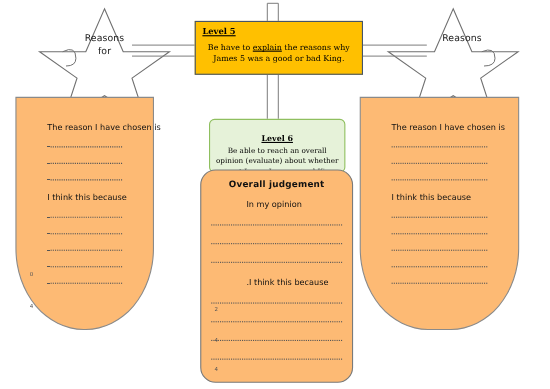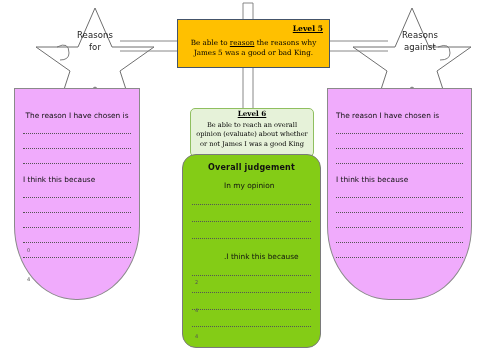--- a/index.html
+++ b/index.html
@@ -45,21 +45,21 @@
     top: 19px;
     width: 153px;
     height: 49px;
     background: #FFC000;
     border: 1.2px solid #44546A;
     box-sizing: border-box;
     padding: 4px 6px 0 6px;
     z-index: 6;
   }
   #level5-title {
-    text-align: right;
+    text-align: left;
     font-family: "DejaVu Serif", serif;
     font-size: 7.6px;
     font-weight: 700;
     text-decoration: underline;
     color: #000;
     margin-bottom: 5px;
   }
   #level5-body {
     text-align: center;
     font-family: "DejaVu Serif", serif;
@@ -73,21 +73,21 @@
   #level6-box {
     position: absolute;
     left: 190px;
     top: 108px;
     width: 124px;
     height: 49px;
     background: #E6F2D9;
     border: 1.1px solid #8FBF5F;
     border-radius: 5px;
     box-sizing: border-box;
-    padding: 0 5px 0 5px;
+    padding: 12px 5px 0 5px;
     z-index: 6;
   }
   #level6-title {
     text-align: center;
     font-family: "DejaVu Serif", serif;
     font-size: 7.2px;
     font-weight: 700;
     text-decoration: underline;
     color: #000;
     margin-bottom: 3px;
@@ -102,45 +102,45 @@
 
   
   #judgement-panel {
     position: absolute;
     left: 182px;
     top: 154px;
     width: 139px;
     height: 194px;
     border: 1px solid #7a7a7a;
     border-radius: 14px;
-    background: #84cc16;
+    background: #fdba74;
     box-sizing: border-box;
     padding: 8px 9px 0 9px;
     z-index: 7;
   }
   #judgement-title {
     text-align: center;
     font-family: "DejaVu Sans", sans-serif;
     font-size: 8px;
     font-weight: 700;
     color: #111;
     letter-spacing: 0.2px;
     margin-bottom: 9px;
   }
 
   
   .answer-box {
     position: absolute;
     border: 1px solid #8a8a8a;
-    background: #f0abfc;
+    background: #fdba74;
     box-sizing: border-box;
     border-bottom-left-radius: 62px 74px;
     border-bottom-right-radius: 62px 74px;
     z-index: 3;
-    padding: 0 8px;
+    padding: 0 28px;
   }
   #answer-left  { left: 14px;  top: 88px; width: 126px; height: 212px; }
   #answer-right { left: 327px; top: 88px; width: 145px; height: 212px; }
 
   #answer-left .prompt-a  { text-align: center; }
   #answer-right .prompt-a { text-align: left; }
 
   .prompt {
     font-family: "DejaVu Sans", sans-serif;
     font-size: 7.4px;
@@ -204,26 +204,25 @@
   </g>
 </svg>
 
 <div class="star-label" id="star-left-label">
   <div>Reasons</div>
   <div>for</div>
 </div>
 
 <div class="star-label" id="star-right-label">
   <div>Reasons</div>
-  <div>against</div>
 </div>
 
 <div id="level5-box">
   <div id="level5-title">Level 5</div>
-  <div id="level5-body"><span>Be able to </span><u>reason</u><span> the reasons why James 5 was a good or bad King.</span></div>
+  <div id="level5-body"><span>Be have to </span><u>explain</u><span> the reasons why James 5 was a good or bad King.</span></div>
 </div>
 
 <div id="level6-box">
   <div id="level6-title">Level 6</div>
   <div id="level6-body">Be able to reach an overall opinion (evaluate) about whether or not James I was a good King</div>
 </div>
 
 <div class="answer-box" id="answer-left">
   <div class="prompt prompt-a" style="margin-top:22px;">The reason I have chosen is</div>
   <div class="dotline"></div>

